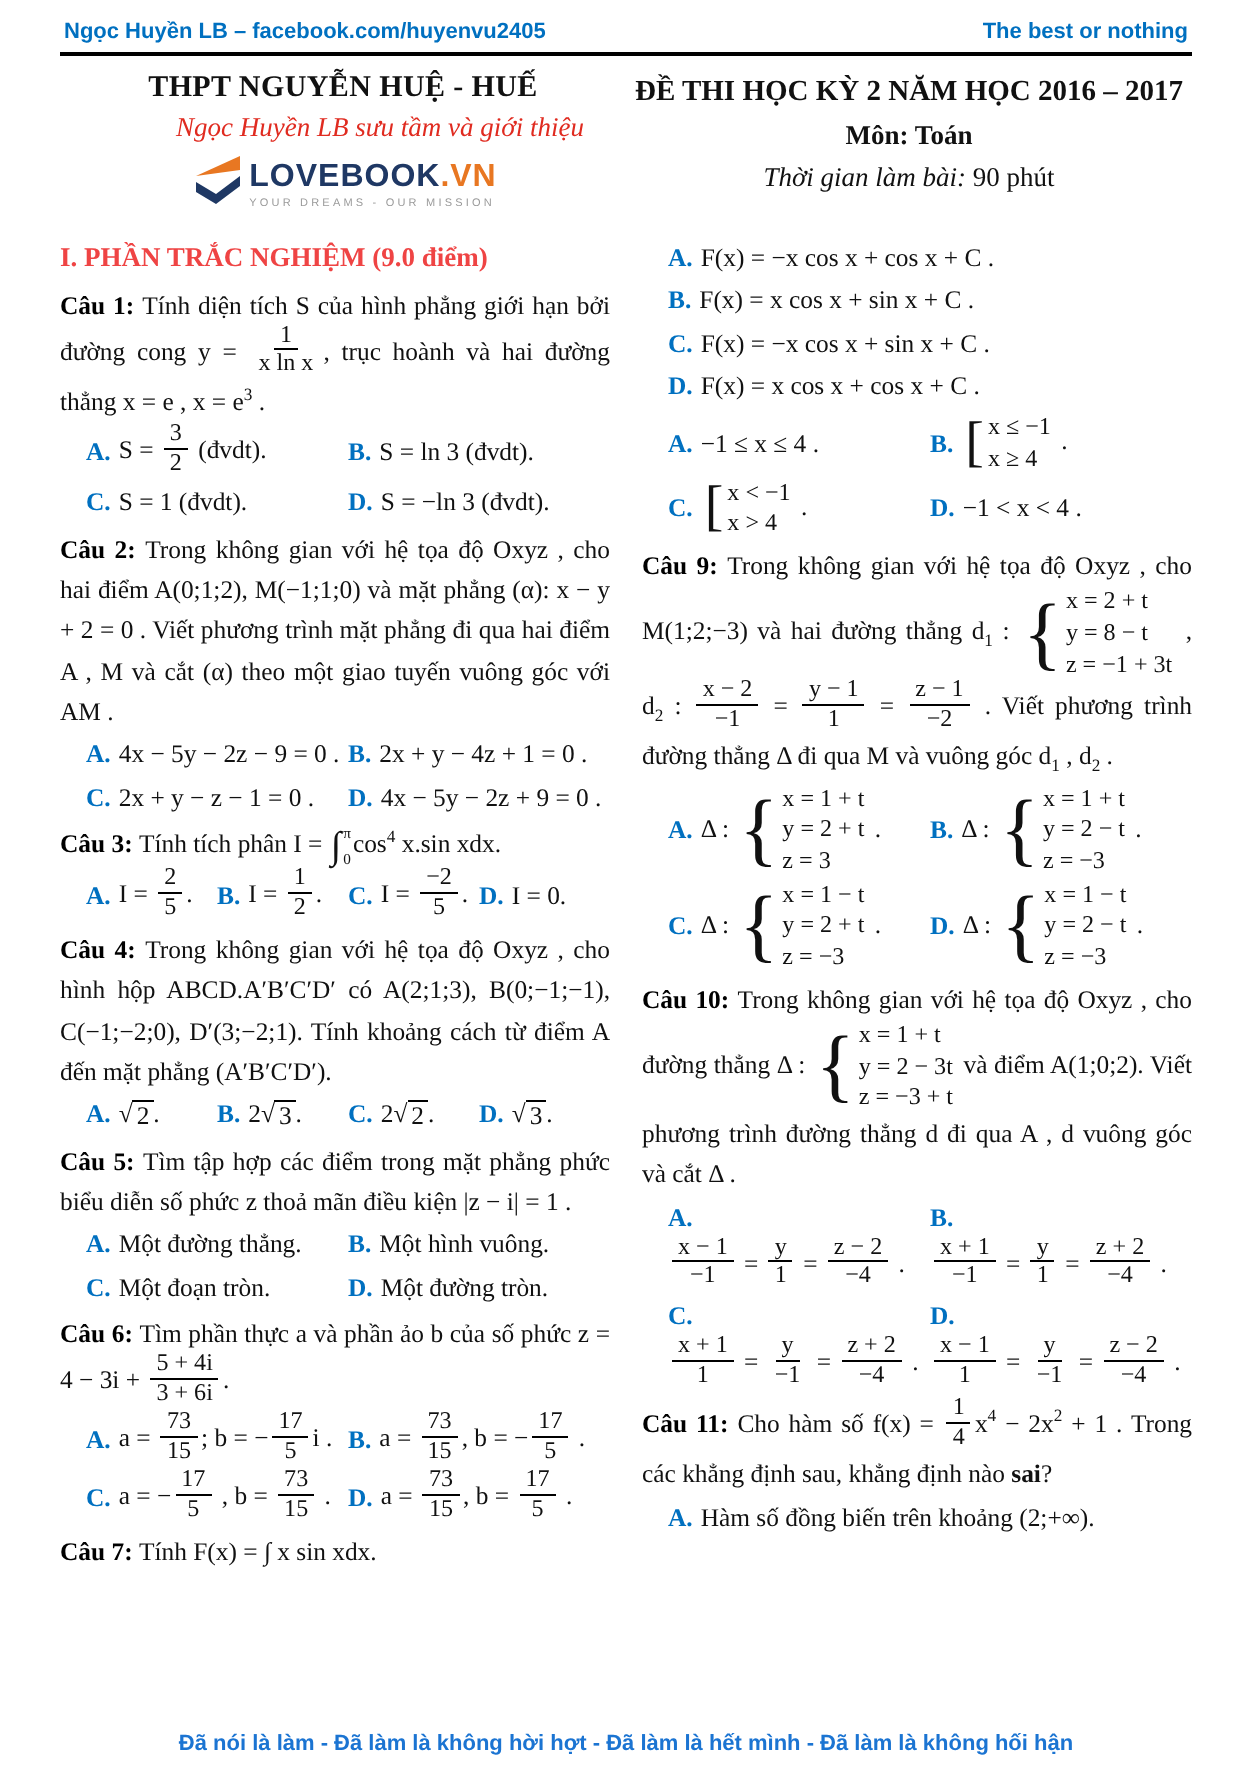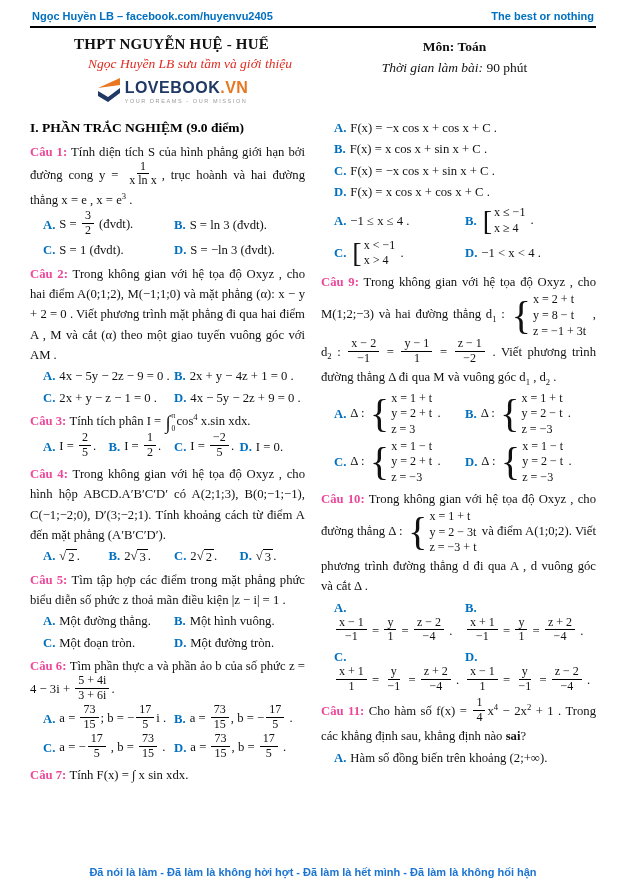--- a/index.html
+++ b/index.html
@@ -27,24 +27,24 @@
   .logoword{font-family:"Liberation Sans",sans-serif;font-weight:bold;font-size:16px;letter-spacing:.5px;line-height:1;}
   .lnavy{color:#1F3864;} .lorange{color:#E87722;}
   .tagline{font-family:"Liberation Sans",sans-serif;font-size:5.5px;color:#9a9a9a;letter-spacing:1.6px;margin-top:2px;}
   .extitle{font-weight:bold;font-size:14.5px;margin-top:4px;}
   .subject{font-weight:bold;font-size:13.5px;margin-top:5px;}
   .duration{font-size:13.5px;margin-top:5px;}
   .duration .dl{font-style:italic;}
   
   .cols{display:flex;gap:16px;margin-top:10px;flex:1;overflow:hidden;font-size:12.7px;line-height:1.6;}
   .col{flex:1;min-width:0;}
-  .sechead{color:#000000;font-weight:bold;font-size:13.5px;margin-bottom:3px;}
+  .sechead{color:#ef4444;font-weight:bold;font-size:13.5px;margin-bottom:3px;}
   .question{margin-bottom:3px;}
   .qbody{text-align:justify;}
-  .qlabel{color:#ec4899;font-weight:bold;}
+  .qlabel{color:#000000;font-weight:bold;}
   .optrow{display:flex;padding-left:13px;margin:1px 0;}
   .opt{flex:1;display:flex;align-items:center;flex-wrap:wrap;}
   .optk{color:#0070C0;font-weight:bold;margin-right:4px;}
   
   .frac{display:inline-flex;flex-direction:column;align-items:center;vertical-align:middle;
         margin:0 2px;line-height:1.12;font-size:.95em;transform:translateY(-2px);}
   .frac .fn{padding:0 3px;border-bottom:1px solid #000;}
   .frac .fd{padding:0 3px;}
   sub.subf{font-size:.55em;}
   sub.subf .frac{transform:translateY(4px);margin:0 1px;}
@@ -86,20 +86,21 @@
             <polygon points="3,14 13,20 25,11 25,16 13,25 3,19" fill="#1F3864"></polygon>
           </svg>
         </span>
         <div class="logotext">
           <div class="logoword"><span class="lnavy">LOVEBOOK</span><span class="lorange">.VN</span></div>
           <div class="tagline">YOUR DREAMS - OUR MISSION</div>
         </div>
       </div>
     </div>
     <div class="mh-right">
+      <div class="extitle">ĐỀ THI HỌC KỲ 2 NĂM HỌC 2016 – 2017</div>
       <div class="subject">Môn: Toán</div>
       <div class="duration"><span class="dl">Thời gian làm bài:</span> <span>90 phút</span></div>
     </div>
   </div>
 
   <div class="cols">
     <div class="col" id="col-left">
       <div class="sechead">I. PHẦN TRẮC NGHIỆM (9.0 điểm)</div>
     <div class="question">
           <div class="qbody"><span class="qlabel">Câu 1: </span>Tính diện tích S của hình phẳng giới hạn bởi đường cong y = <span class="frac">

